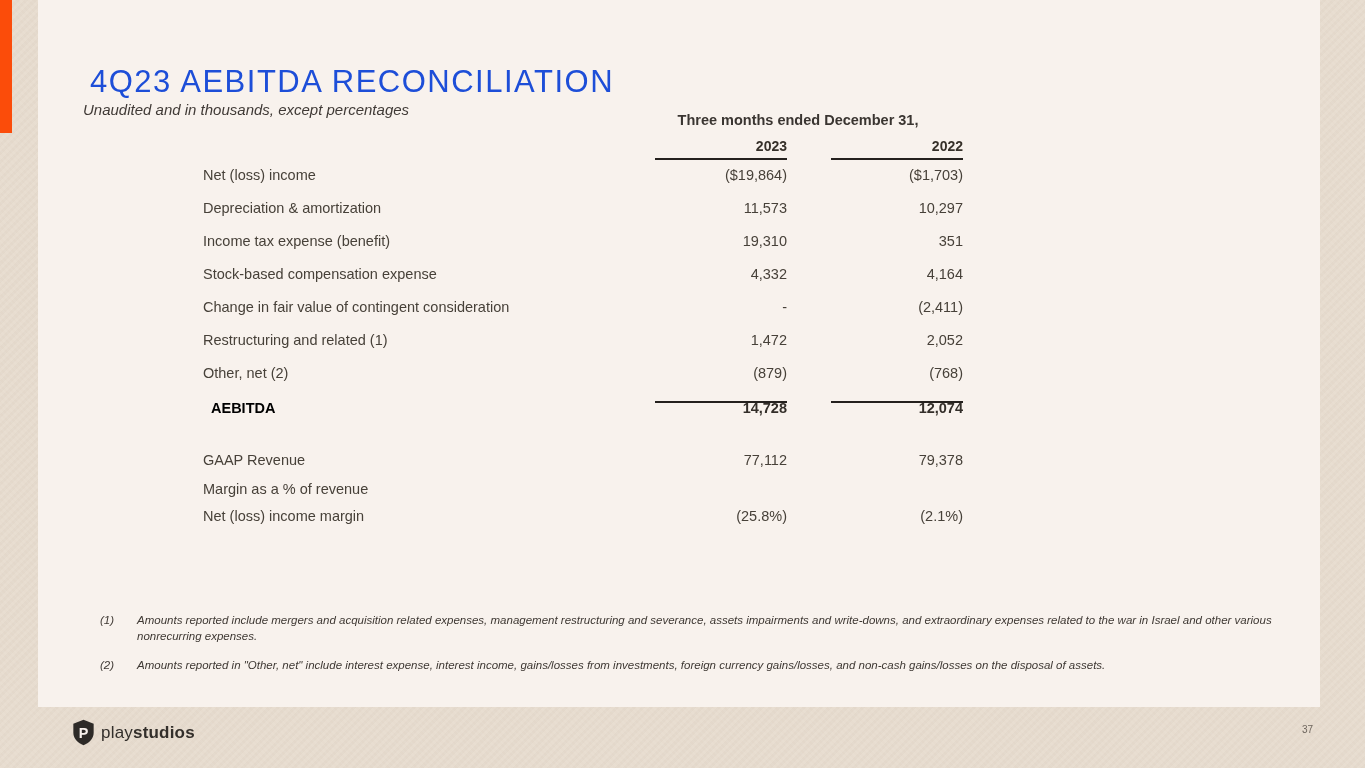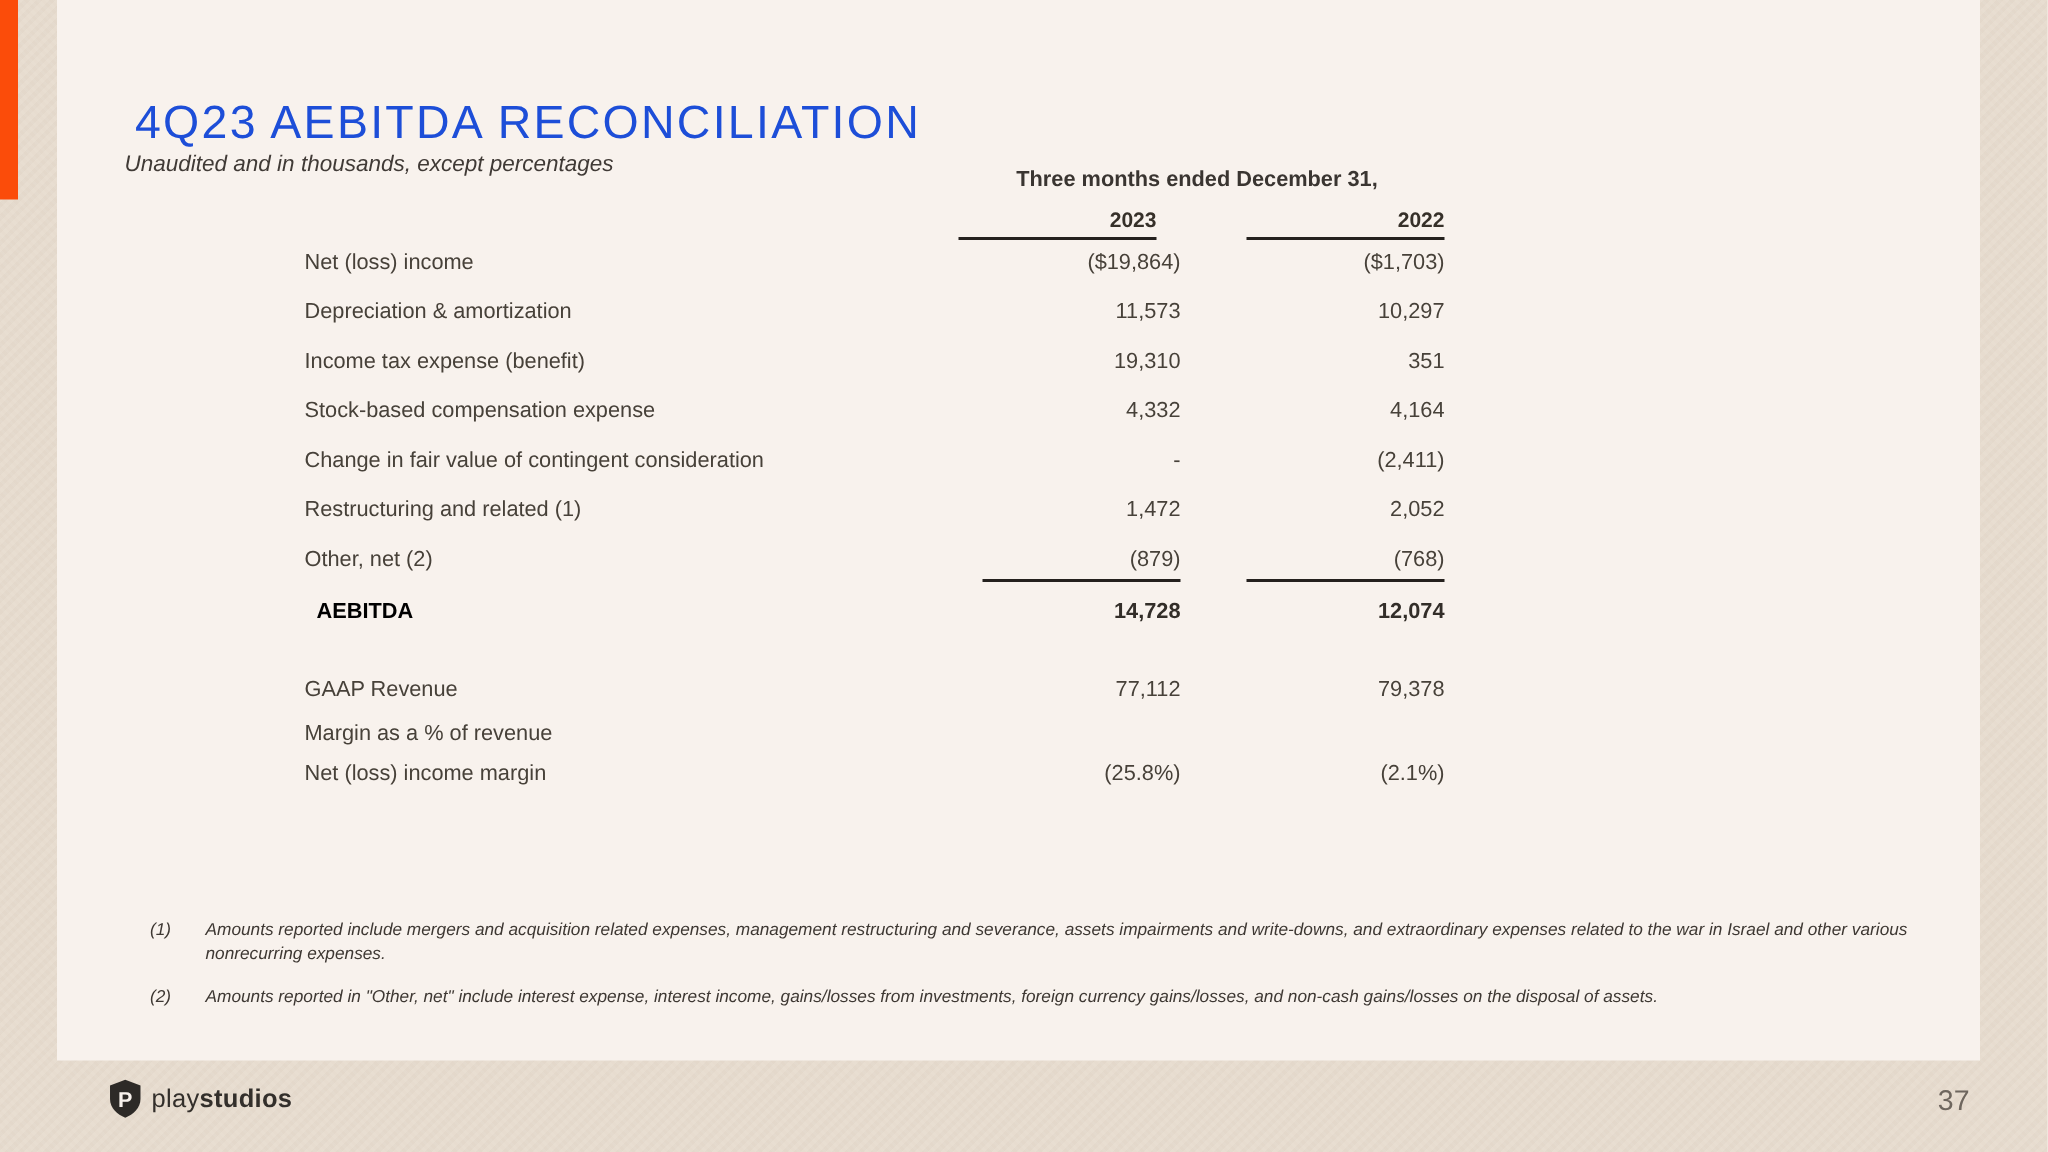--- a/index.html
+++ b/index.html
@@ -40,36 +40,36 @@
     position:absolute; left:165px; top:112px; width:760px;
     font-size:14.5px;
   }
   .period-header{
     display:flex; justify-content:flex-end;
   }
   .period-header .period-label{
     width:330px; text-align:center;
     font-weight:700; font-size:14.5px; color:#3a3531;
   }
-  .years-row{ display:flex; margin-top:10px;gap:16px; }
+  .years-row{ display:flex; margin-top:10px; }
   .years-row .spacer{ flex:1; }
   .ycell{
     width:132px; text-align:right; font-weight:700; font-size:14px;
     color:#363029; padding-bottom:4px; border-bottom:2.5px solid #25211e;
   }
   .ycell + .ycell{ margin-left:44px; }
   .rows{ margin-top:7px; }
   .trow{ display:flex; align-items:baseline; height:19px; }
   .trow + .trow{ margin-top:14px; }
   .trow.first{ margin-top:5px; }
   .tlabel{ flex:1; color:#474139; }
   .tval{ width:132px; text-align:right; color:#474139; }
   .tval + .tval{ margin-left:44px; }
   .trow.ruled .tval{
-    border-bottom:2.5px solid #25211e; padding-bottom:5px;
+    border-bottom:2.5px solid #25211e; padding-bottom:20px;
   }
   .trow.total{ margin-top:16px; font-weight:700; }
   .trow.total .tlabel{ padding-left:8px; color:#000000; }
   .trow.total .tval{ color:#332e29; }
   .trow.revenue{ margin-top:33px; }
   .trow.margin-head{ margin-top:10px; }
   .trow.margin-head .tlabel{
     text-underline-offset:3px;
   }
   .trow.tight{ margin-top:8px; }
@@ -85,21 +85,21 @@
   .fn-text{ flex:1; }
   
   .footer-logo{
     position:absolute; left:72px; top:719px;
     display:flex; align-items:center; gap:6px;
   }
   .logo-text{ font-size:17px; color:#332f2b; letter-spacing:.2px; }
   .logo-text .bold{ font-weight:700; }
   .page-number{
     position:absolute; right:52px; top:724px;
-    font-size:19px; color:#6e665e;
+    font-size:10px; color:#6e665e;
   }
 </style>
 </head>
 <body>
 
 <div class="card">
 
   <h1 class="title">4Q23 AEBITDA RECONCILIATION</h1>
   <div class="subtitle">Unaudited and in thousands, except percentages</div>
 

